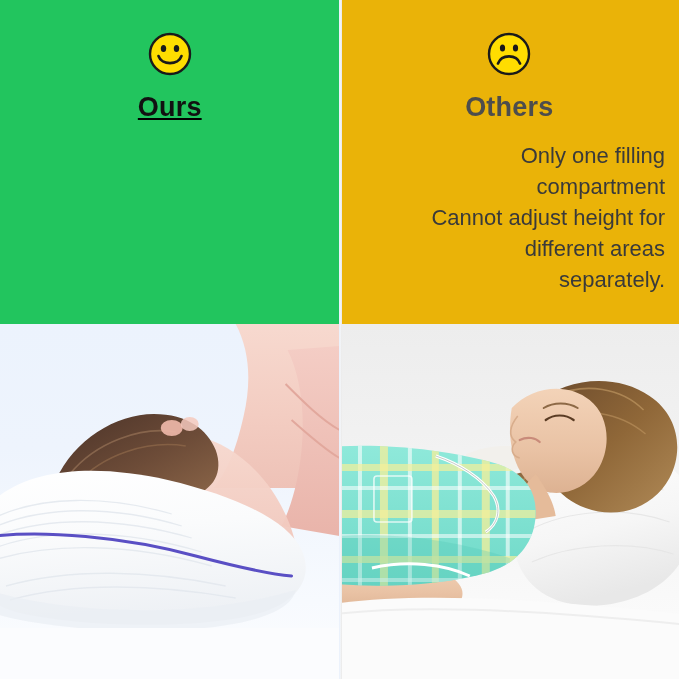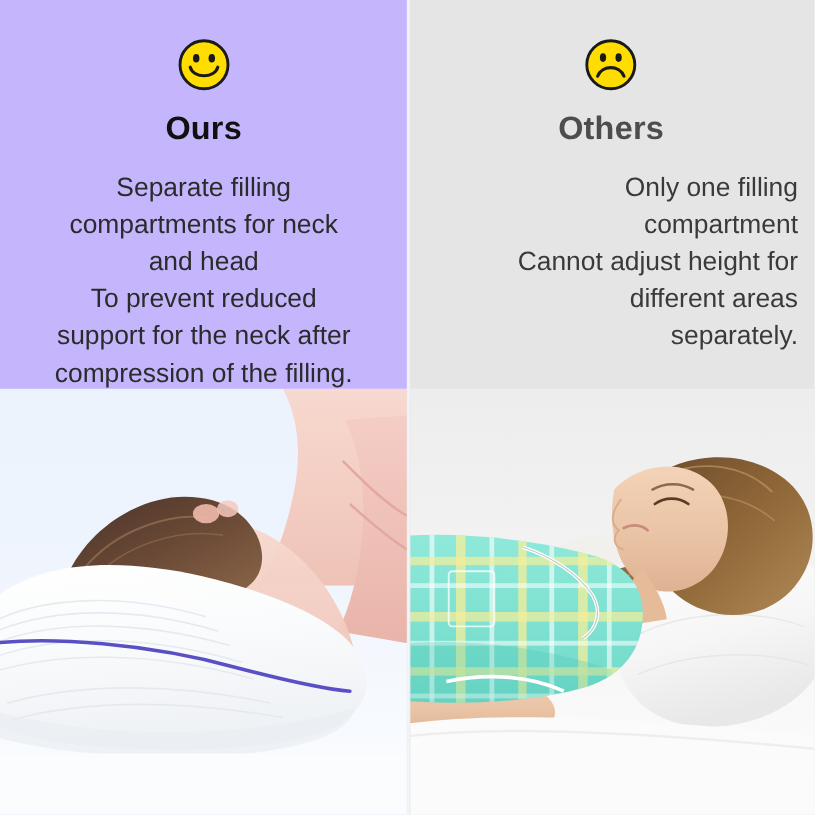--- a/index.html
+++ b/index.html
@@ -16,22 +16,22 @@
     display:flex;
   }
 
   
   .panel {
     position:relative;
     width:50%;
     height:100%;
     overflow:hidden;
   }
-  .panel-ours   { background:#c4b5fd; }
-  .panel-others { background:#e5e5e5; }
+  .panel-ours   { background:#22c55e;text-decoration:underline; }
+  .panel-others { background:#eab308; }
 
   
   .panel::after{
     content:"";
     position:absolute;
     left:0; right:0; bottom:0; height:200px;
     pointer-events:none;
   }
   .panel-ours::after   { background:linear-gradient(to bottom, rgba(236,243,253,0) 0%, rgba(248,251,255,.9) 70%, #fbfdff 100%); }
   .panel-others::after { background:linear-gradient(to bottom, rgba(237,237,237,0) 0%, rgba(250,250,250,.92) 65%, #fdfdfd 100%); }
@@ -99,26 +99,20 @@
 
       <svg class="face-icon" width="44" height="44" viewBox="0 0 44 44">
         <circle cx="22" cy="22" r="20" fill="#ffdd00" stroke="#1a1a1a" stroke-width="2.4"></circle>
         <ellipse cx="15.5" cy="16.5" rx="2.7" ry="3.6" fill="#1a1a1a"></ellipse>
         <ellipse cx="28.5" cy="16.5" rx="2.7" ry="3.6" fill="#1a1a1a"></ellipse>
         <path d="M10.5 24 C13.5 33.5, 30.5 33.5, 33.5 24" fill="none" stroke="#1a1a1a" stroke-width="2.6" stroke-linecap="round"></path>
       </svg>
 
       <div class="panel-heading">Ours</div>
 
-      <div class="panel-body">Separate filling
-compartments for neck
-and head
-To prevent reduced
-support for the neck after
-compression of the filling.</div>
     </div>
 
     <div class="photo photo-ours">
       <svg viewBox="0 0 340 355" preserveAspectRatio="none" class="decor">
         <defs>
           <linearGradient id="skinG" x1="0" y1="0" x2="0" y2="1">
             <stop offset="0%" stop-color="#f7d9cf"></stop>
             <stop offset="55%" stop-color="#f3cdc2"></stop>
             <stop offset="100%" stop-color="#eec2b7"></stop>
           </linearGradient>

